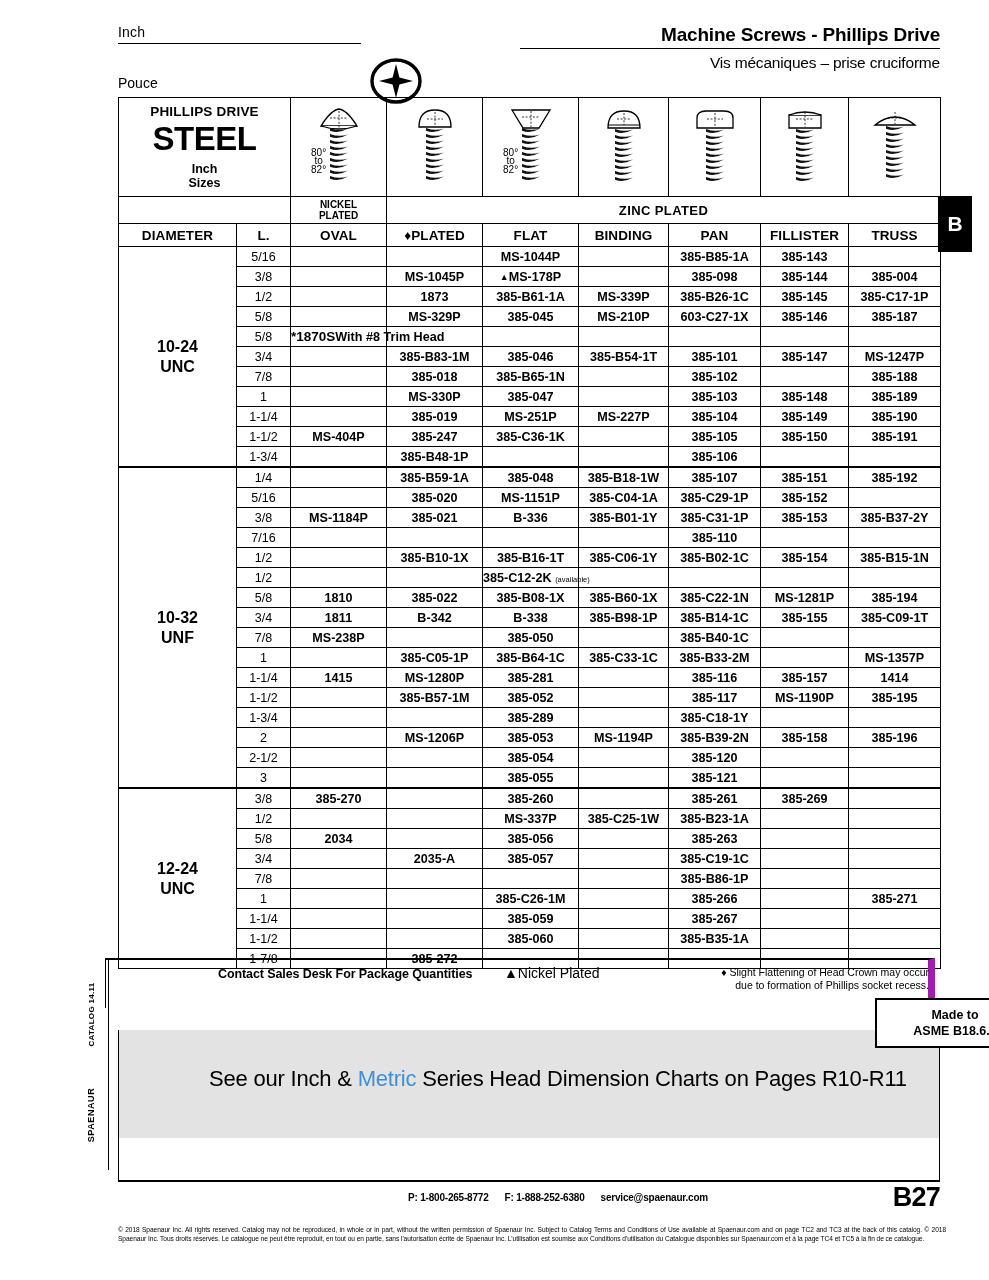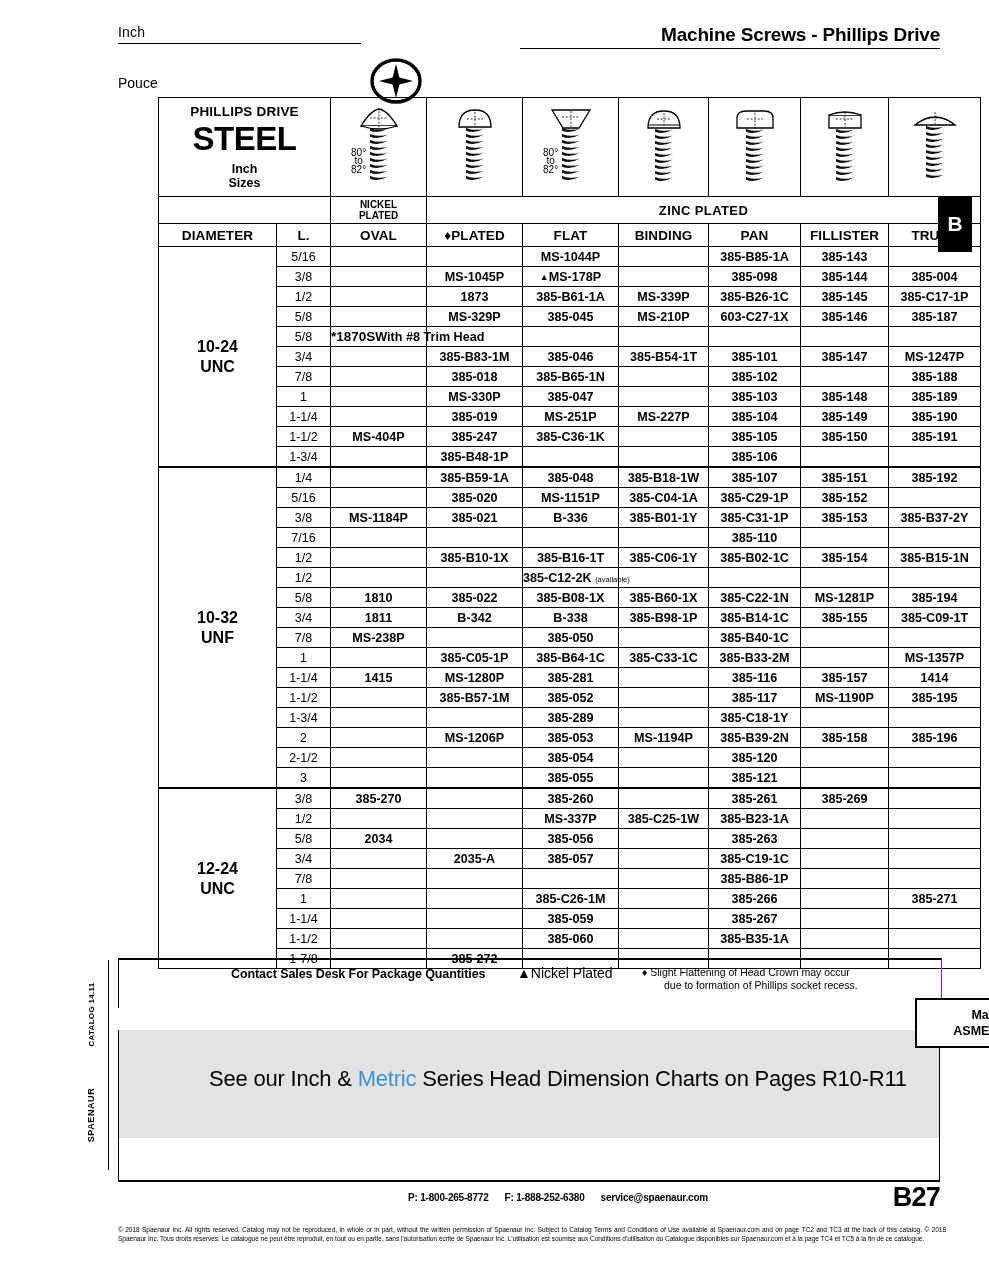--- a/index.html
+++ b/index.html
@@ -17,21 +17,21 @@
   .hdr-left .l1{font-size:14px;letter-spacing:.2px;padding-bottom:3px;}
   .hdr-left .rule{border-top:1.6px solid #000;width:243px;}
   .hdr-left .l2{font-size:14px;padding-top:5px;margin-top:26px;}
   .hdr-right{position:absolute;right:0;top:0;width:420px;text-align:right;}
   .hdr-right .r1{font-size:19px;font-weight:bold;letter-spacing:-.2px;padding-bottom:2px;}
   .hdr-right .rule{border-top:1.6px solid #000;width:420px;}
   .hdr-right .r2{font-size:15.5px;padding-top:5px;letter-spacing:-.2px;}
   #phillips-logo{position:absolute;left:247px;top:34px;width:62px;height:46px;}
 
   
-  #tablewrap{position:absolute;left:118px;top:97px;width:822px;margin-left:40px;}
+  #tablewrap{position:absolute;left:118px;top:97px;width:822px;}
   table.main{border-collapse:collapse;width:822px;table-layout:fixed;}
   table.main td,table.main th{border:1px solid #000;padding:0;vertical-align:middle;}
 
   .c-dia{width:118px;}
   .c-len{width:54px;}
   .c-oval{width:96px;}
   .c-round{width:96px;}
   .c-flat{width:96px;}
   .c-bind{width:90px;}
   .c-pan{width:92px;}
@@ -68,22 +68,22 @@
   
   #asme{
     position:absolute;left:757px;top:901px;width:156px;height:46px;
     border:2px solid #000;background:#fff;text-align:center;
     font-size:12.5px;font-weight:bold;line-height:16px;
     display:flex;flex-direction:column;align-items:center;justify-content:center;
     z-index:6;
   }
 
   
-  #footnotes{position:absolute;left:118px;top:958px;width:822px;height:48px;
-    border-left:1px solid #000;border-right:1px solid #a21caf;border-top:2.2px solid #000;}
+  #footnotes{position:absolute;left:105px;top:958px;width:822px;height:48px;
+    border-left:1px solid #000;border-right:7px solid #a21caf;border-top:2.2px solid #000;text-align:right;}
   .fn-contact{position:absolute;left:112px;top:7px;font-size:12.5px;font-weight:bold;letter-spacing:-.1px;}
   .fn-nickel{position:absolute;left:398px;top:5px;font-size:14px;}
   .fn-slight{position:absolute;left:523px;top:6px;font-size:10.5px;line-height:13px;width:300px;}
   .fn-slight .ln2{display:block;padding-left:22px;}
 
   
   #banner{position:absolute;left:118px;top:1030px;width:820px;height:108px;background:#e3e3e3;
     border-left:1px solid #000;border-right:1px solid #000;}
   #banner .btxt{position:absolute;left:90px;top:36px;font-size:22px;letter-spacing:-.2px;}
   #banner .metric{color:#3d90d8;}
@@ -119,20 +119,21 @@
 
   <div id="topheader">
     <div class="hdr-left">
       <div class="l1">Inch</div>
       <div class="rule"></div>
       <div class="l2">Pouce</div>
     </div>
     <div class="hdr-right">
       <div class="r1">Machine Screws - Phillips Drive</div>
       <div class="rule"></div>
+      <div class="r2">Vis mécaniques – prise cruciforme</div>
     </div>
     <div id="phillips-logo">
       <svg width="62" height="46" viewBox="0 0 62 46">
         <ellipse cx="31" cy="23" rx="24" ry="21" fill="#fff" stroke="#000" stroke-width="3.4"></ellipse>
         <path d="M31 6 L34.4 19.6 L48 23 L34.4 26.4 L31 40 L27.6 26.4 L14 23 L27.6 19.6 Z" fill="#000"></path>
       </svg>
     </div>
   </div>
 
   <div id="tablewrap">

